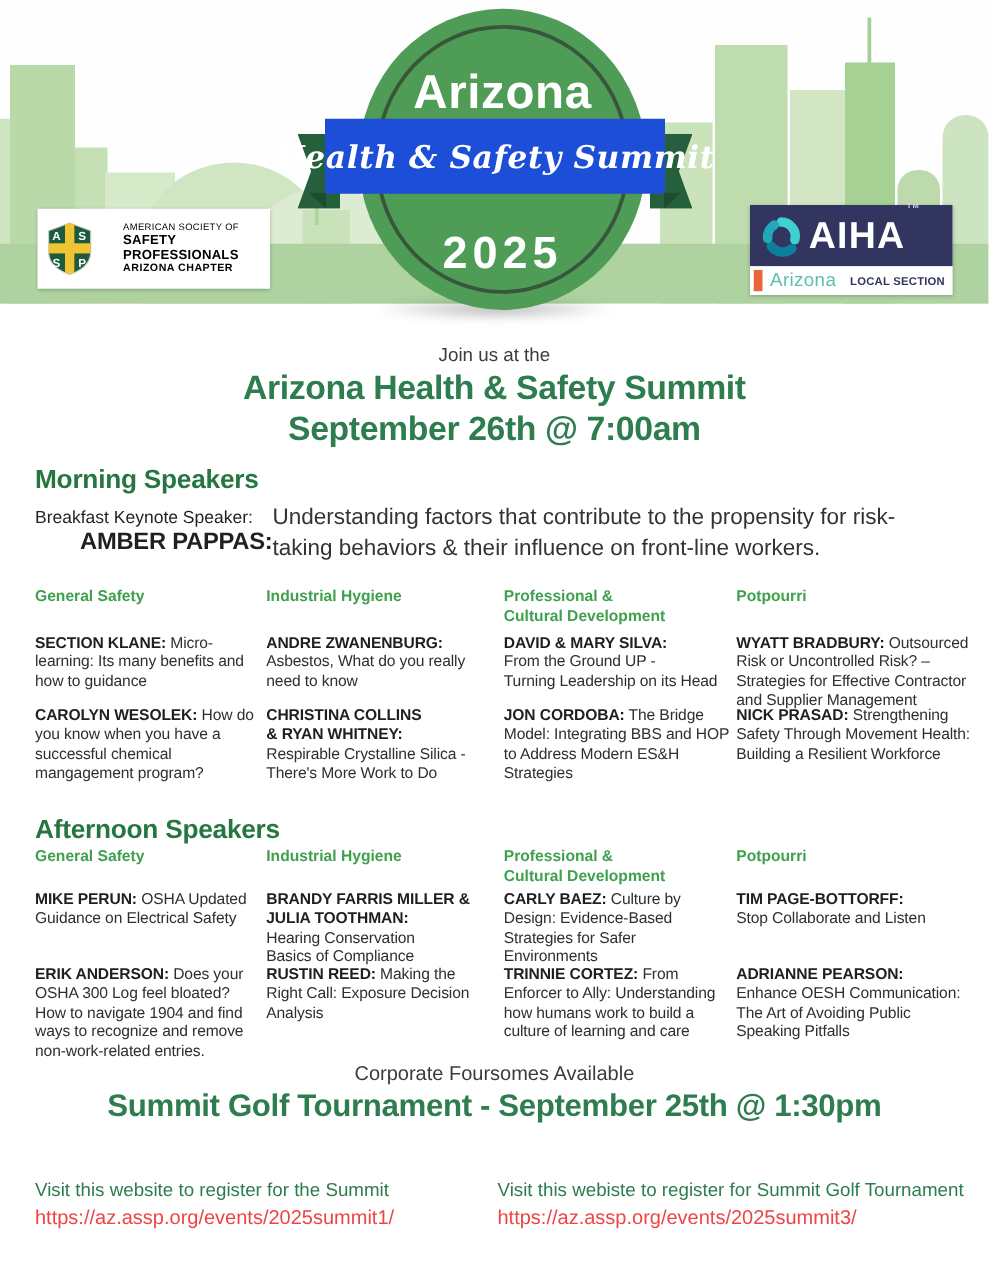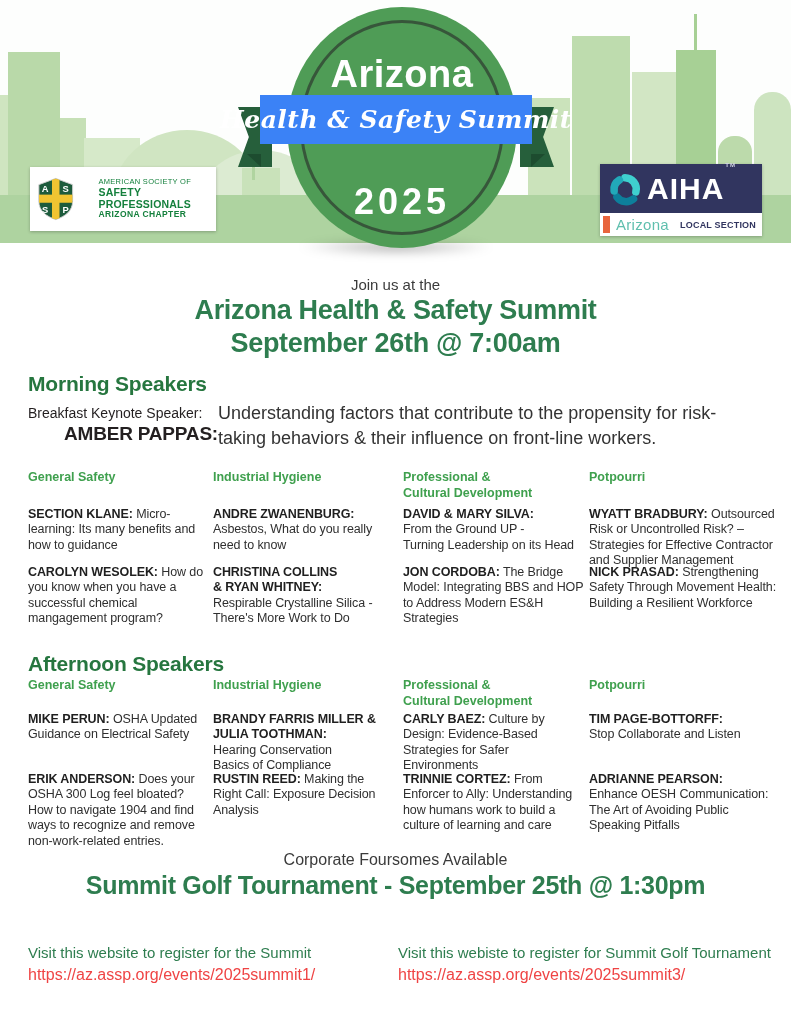--- a/index.html
+++ b/index.html
@@ -35,29 +35,29 @@
   .badge-region { position:absolute; left:0; top:46px; width:100%; text-align:center;
                   color:#fff; font-size:38px; font-weight:bold; letter-spacing:0.5px; }
   .badge-year { position:absolute; left:0; top:174px; width:100%; text-align:center;
                 color:#fff; font-size:36px; font-weight:bold; letter-spacing:4px; }
   .ribbon-tail { position:absolute; top:107px; width:34px; height:60px; background:#265f3b; z-index:4; }
   .tail-l { left:238px; clip-path:polygon(0 0,100% 0,100% 100%,0 100%,32% 50%); }
   .tail-r { left:520px; clip-path:polygon(0 0,100% 0,68% 50%,100% 100%,0 100%); }
   .fold { position:absolute; width:14px; height:13px; top:154px; background:#1d4c2f; z-index:4; }
   .fold-l { left:247px; clip-path:polygon(0 0,100% 0,100% 100%); }
   .fold-r { left:531px; clip-path:polygon(0 0,100% 0,0 100%); }
-  .ribbon-main { position:absolute; left:260px; top:95px; width:272px; height:49px; background:#3b82f6; z-index:5;
+  .ribbon-main { position:absolute; left:260px; top:95px; width:272px; height:60px; background:#1d4ed8; z-index:5;
                  display:flex; align-items:center; justify-content:center;text-align:right; }
   .ribbon-text { color:#fff; font-family:"DejaVu Serif", serif; font-style:italic; font-weight:bold;
                  font-size:25px; letter-spacing:0.5px; white-space:nowrap; }
 
   
   .assp { position:absolute; left:30px; top:167px; width:186px; height:64px; background:#fff; z-index:6;
           box-shadow:0 1px 3px rgba(0,0,0,.25); display:flex; align-items:center; padding-left:7px; }
-  .assp-text { margin-left:24px; color:#15803d; line-height:1.15; }
+  .assp-text { margin-left:24px; color:#000000; line-height:1.15; }
   .assp-l1 { font-size:7.5px; letter-spacing:0.3px; }
   .assp-l2 { font-size:10.5px; font-weight:bold; letter-spacing:0.2px; }
   .assp-l3 { font-size:8.5px; font-weight:bold; letter-spacing:0.4px; }
 
   .aiha { position:absolute; left:600px; top:164px; width:162px; height:72px; z-index:6;
           box-shadow:0 1px 3px rgba(0,0,0,.25); }
   .aiha-top { height:49px; background:#31355f; display:flex; align-items:center; padding-left:8px; }
   .aiha-name { color:#fff; font-size:30px; font-weight:bold; letter-spacing:1px; margin-left:5px; line-height:1; }
   .aiha-tm { color:#cfd2e2; font-size:6px; vertical-align:top; position:relative; top:-12px; left:1px; }
   .aiha-bottom { height:23px; background:#fff; display:flex; align-items:center; }

